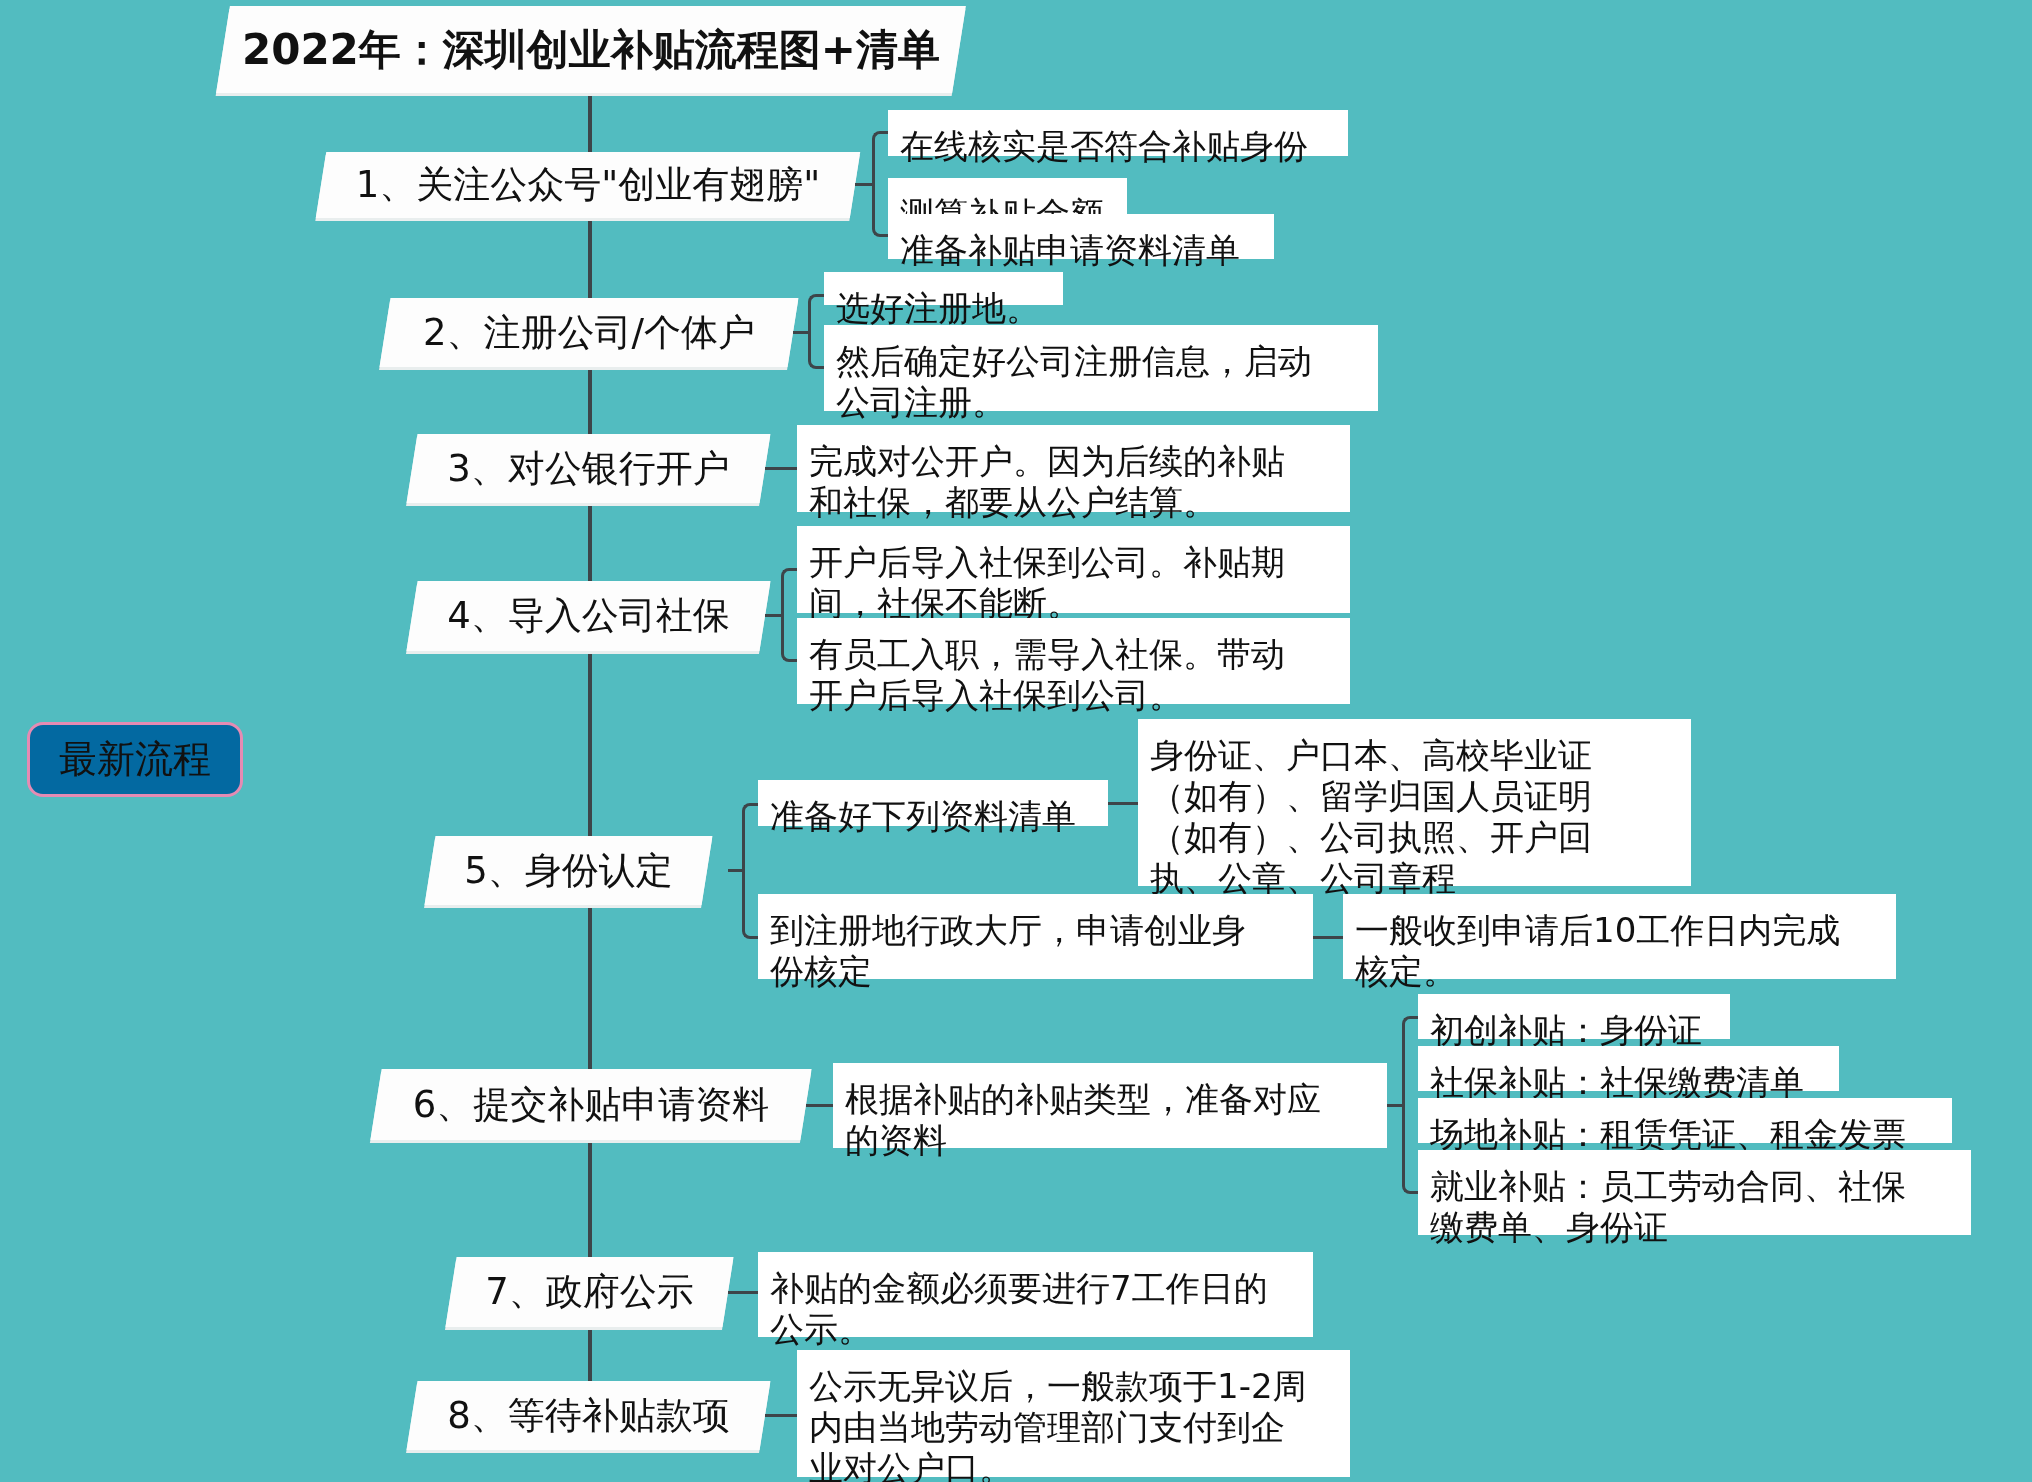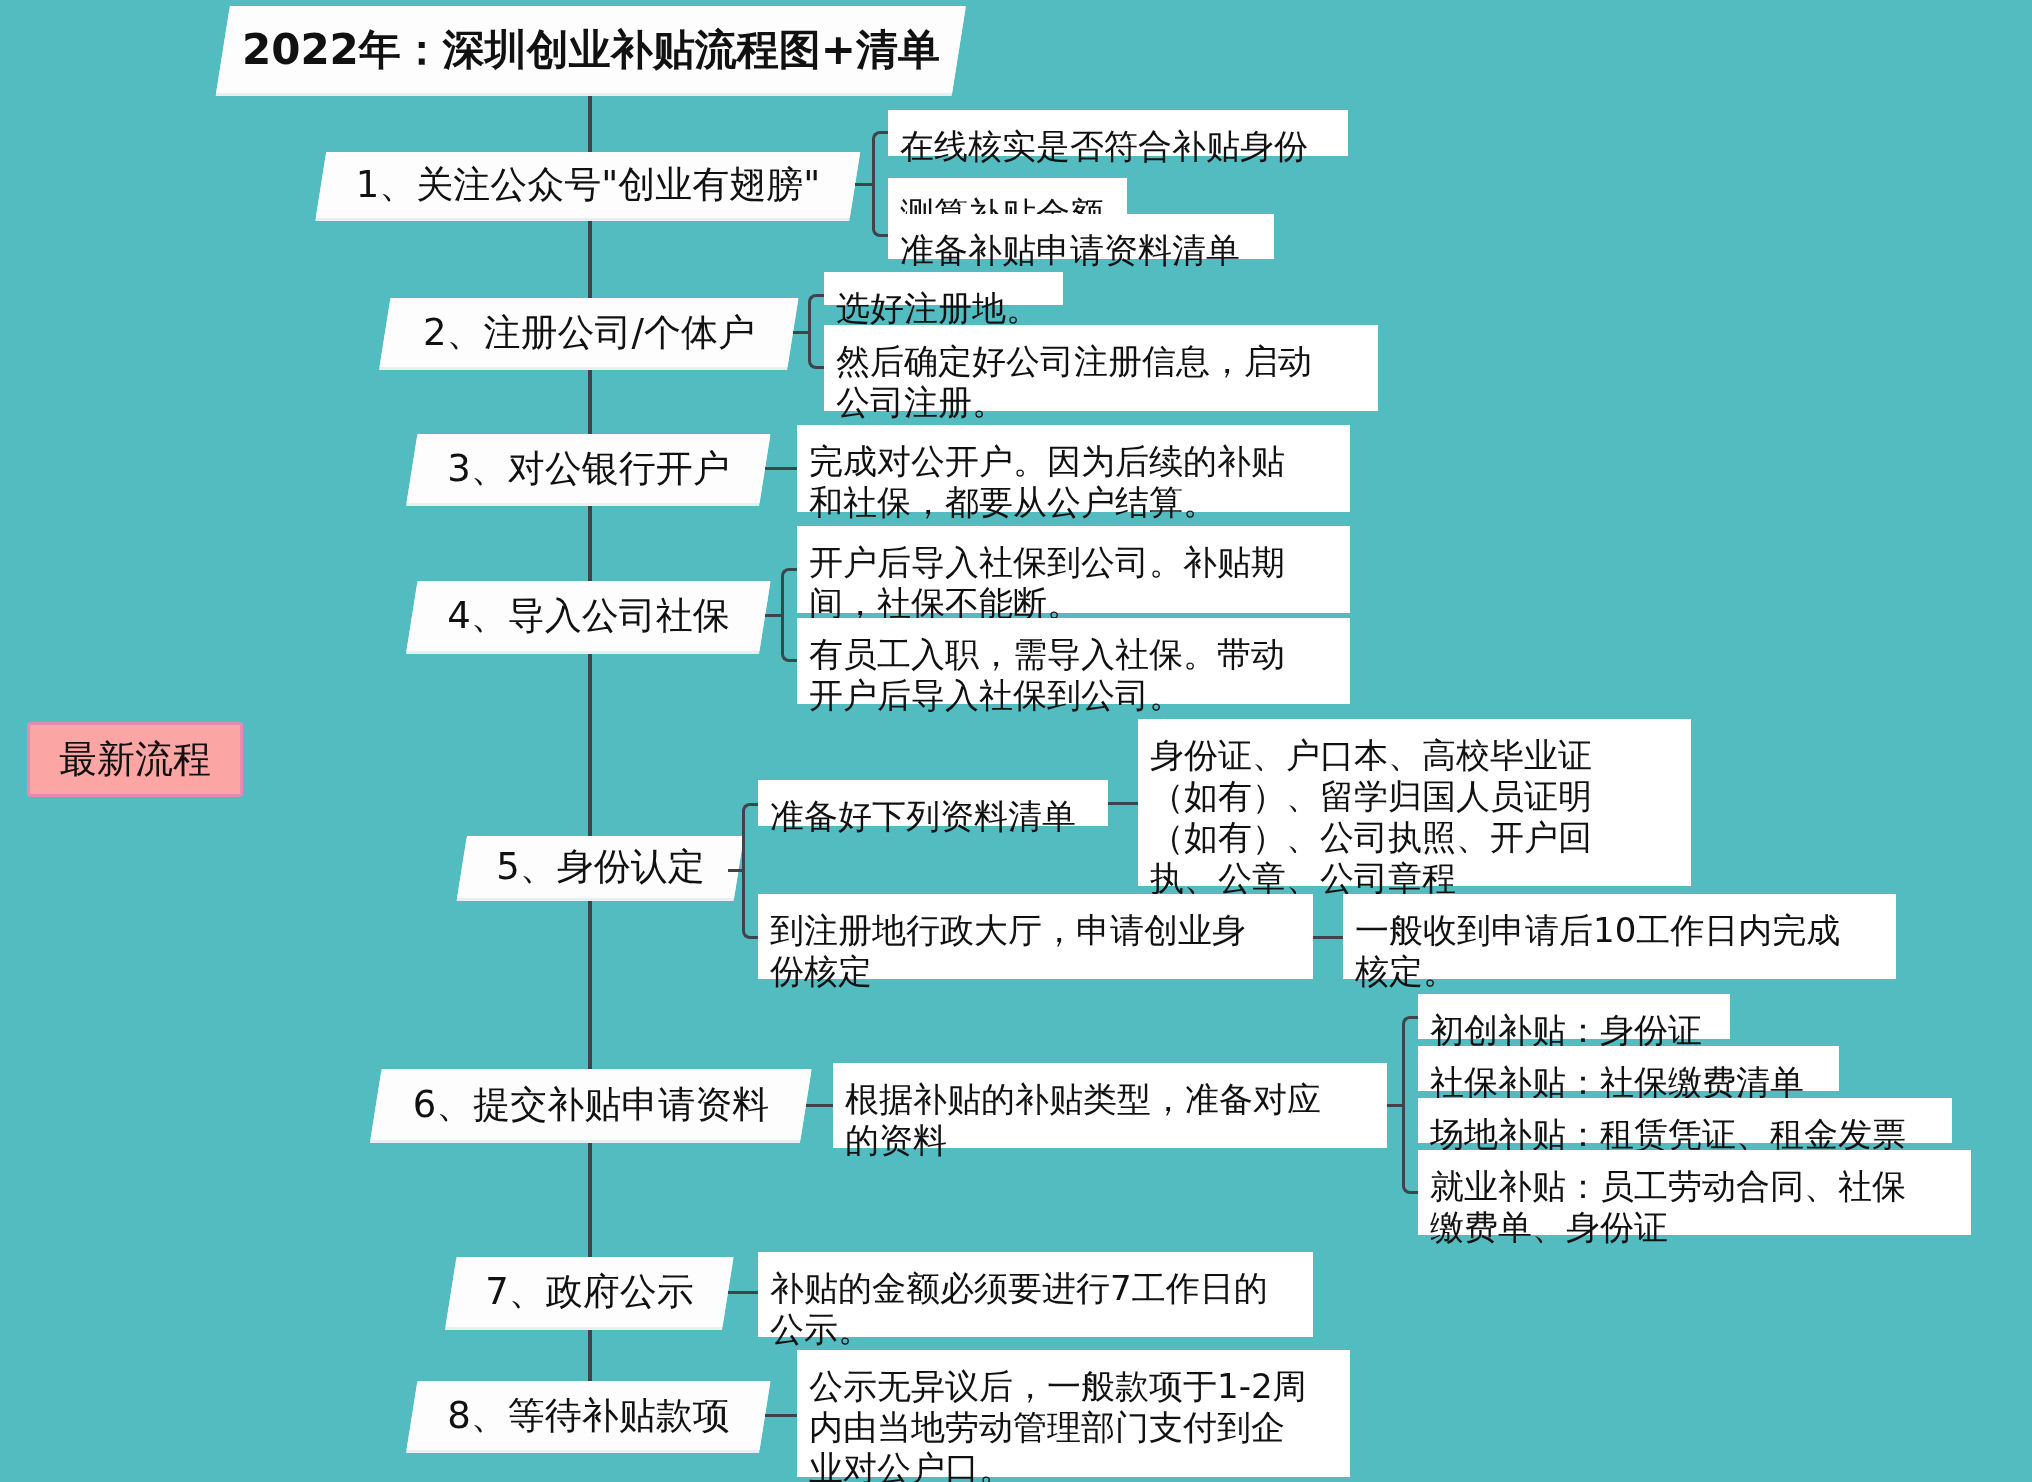--- a/index.html
+++ b/index.html
@@ -26,21 +26,21 @@
   .step {
     display: flex; align-items: center; justify-content: center;
   }
   .step span { position: relative; font-size: 37px; white-space: nowrap; }
   .box {
     background: #ffffff; font-size: 34px; line-height: 41px;
     padding: 16px 10px 0 12px; white-space: pre-wrap; word-break: keep-all;
   }
   .root {
     left: 27px; top: 722px; width: 216px; height: 75px;
-    background: #fca5a5; border: 3px solid #e58bb3; border-radius: 4px;
+    background: #0369a1; border: 3px solid #e58bb3; border-radius: 16px;
     display: flex; align-items: center; justify-content: center; font-size: 38px;
   }
   .brace {
     position: absolute; border: 3px solid #3d4549; border-right: none;
     border-radius: 8px 0 0 8px; box-sizing: border-box;
   }
 </style>
 </head>
 <body>
 
@@ -87,21 +87,21 @@
   <div class="bg"></div>
     <span>4、导入公司社保</span>
 </div>
 <div class="line" style="left:765px; top:614px; width:17px; height:3px;"></div>
 <div class="brace" style="left:781px; top:568px; width:16px; height:94px;"></div>
 <div class="abs box" style="left:797px; top:526px; width:553px; height:87px;">开户后导入社保到公司。补贴期
 间，社保不能断。</div>
 <div class="abs box" style="left:797px; top:618px; width:553px; height:86px;">有员工入职，需导入社保。带动
 开户后导入社保到公司。</div>
 
-<div class="abs step" style="left:462px; top:836px; width:277px; height:62px;">
+<div class="abs step" style="left:430px; top:836px; width:277px; height:69px;">
   <div class="bg"></div>
     <span>5、身份认定</span>
 </div>
 <div class="line" style="left:728px; top:869px; width:15px; height:3px;"></div>
 <div class="brace" style="left:742px; top:803px; width:16px; height:136px;"></div>
 <div class="abs box" style="left:758px; top:780px; width:350px; height:46px;">准备好下列资料清单</div>
 <div class="line" style="left:1108px; top:802px; width:30px; height:3px;"></div>
 <div class="abs box" style="left:1138px; top:719px; width:553px; height:167px;">身份证、户口本、高校毕业证
 （如有）、留学归国人员证明
 （如有）、公司执照、开户回

